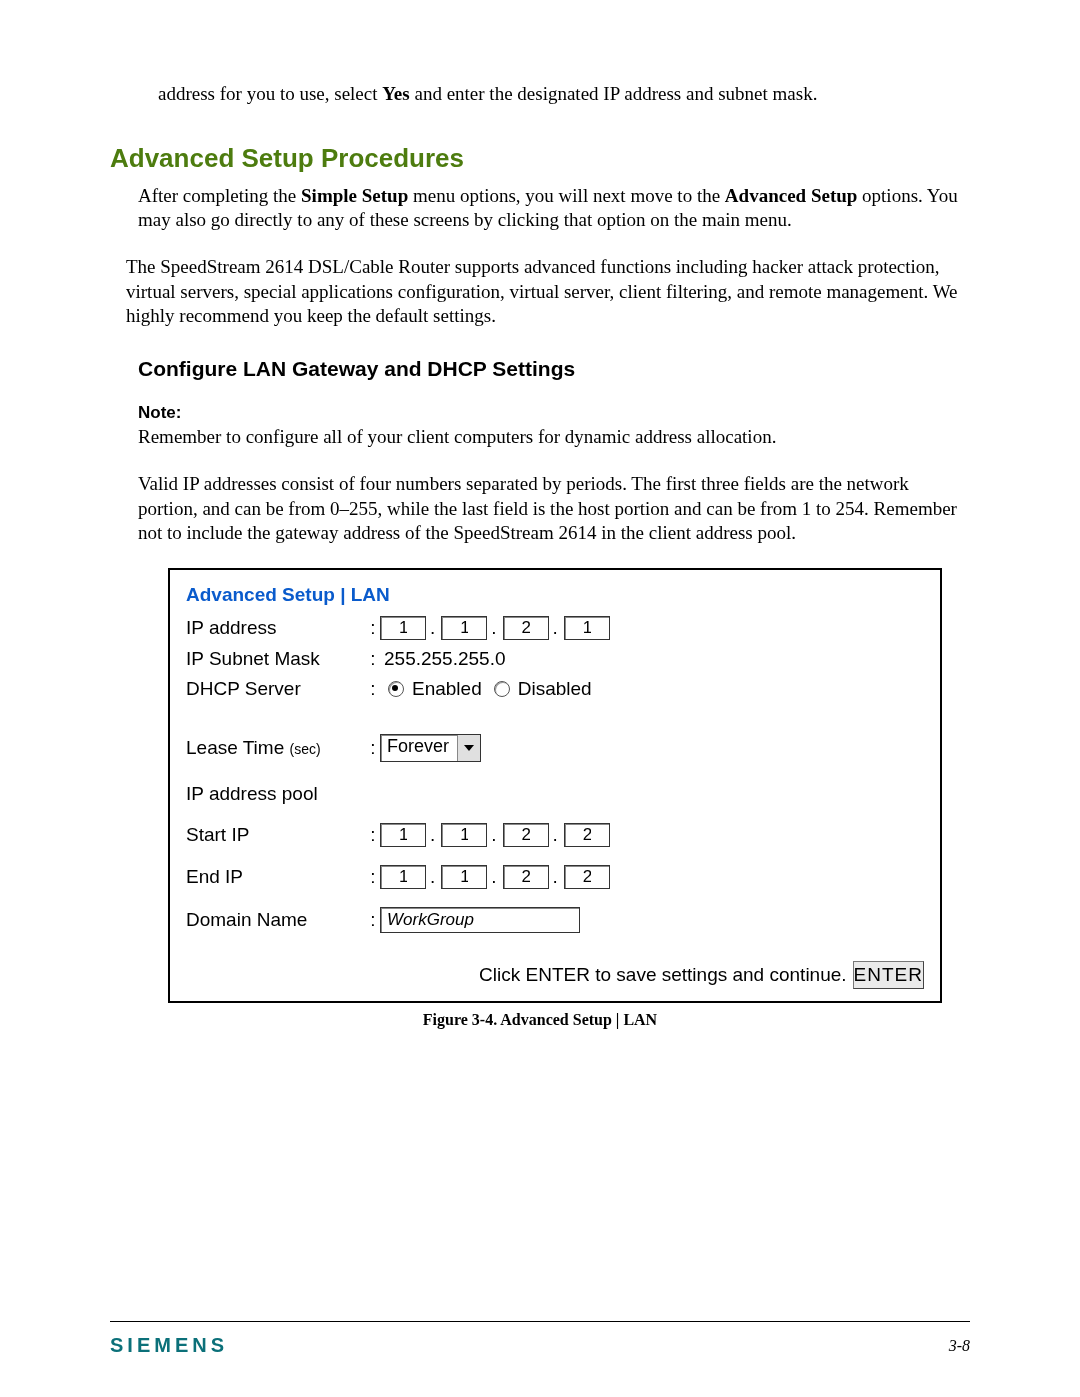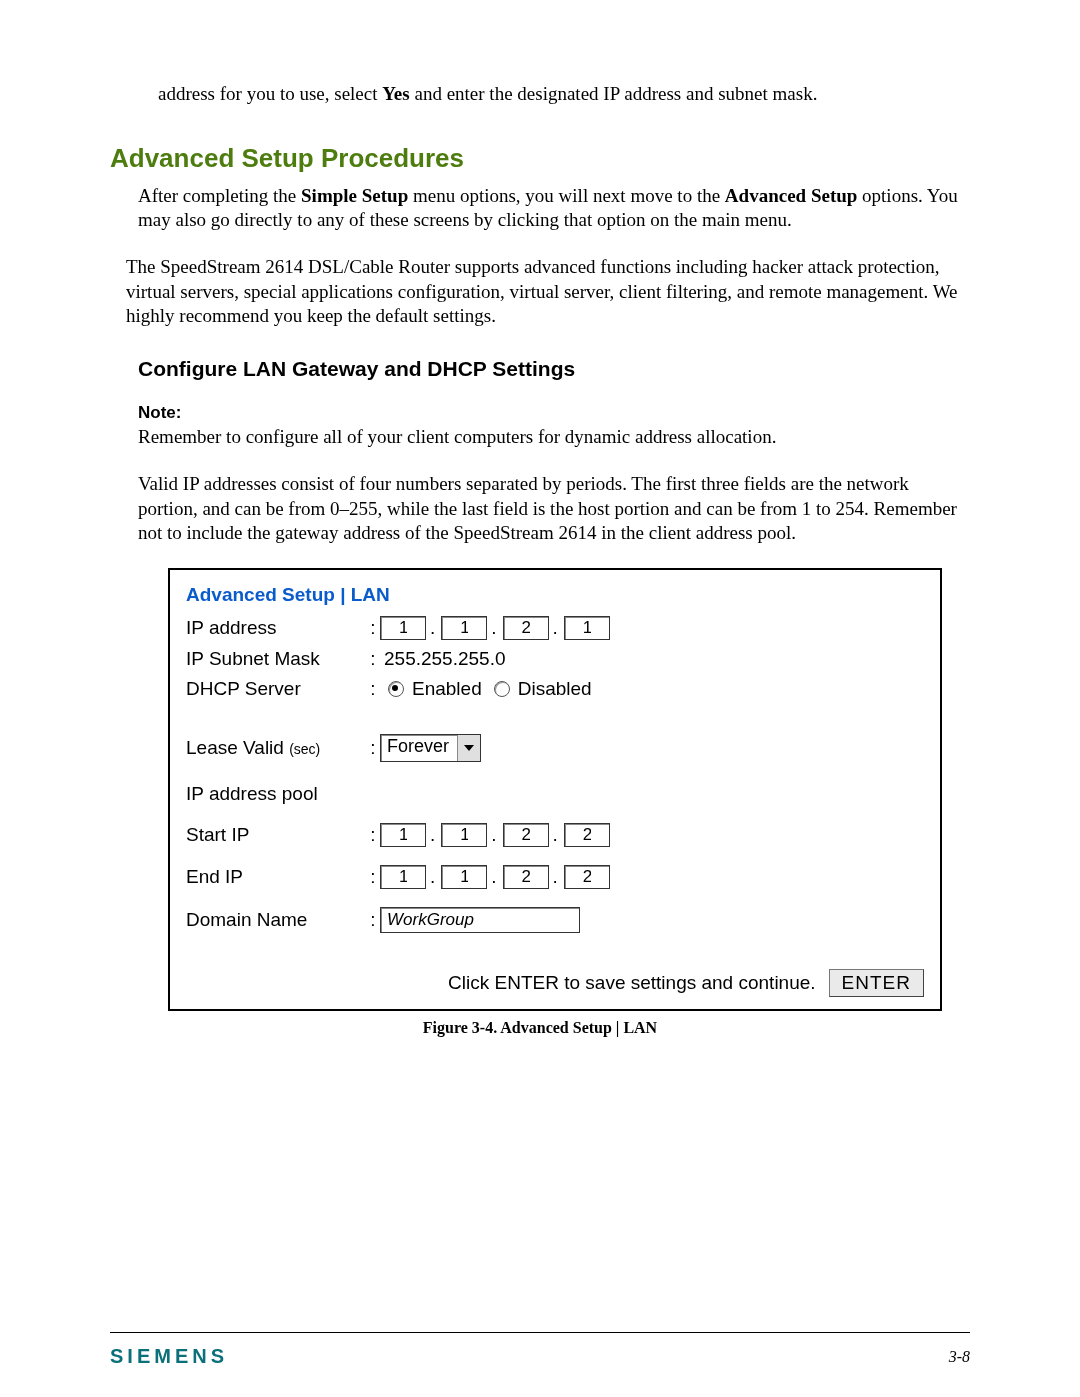--- a/index.html
+++ b/index.html
@@ -153,48 +153,48 @@
     font-size: 17px;
     padding: 0 6px;
     box-sizing: border-box;
     width: 200px;
     font-style: italic;
   }
   .ss-footer {
     display: flex;
     justify-content: flex-end;
     align-items: center;
-    gap: 13px;
-    margin-top: 36px;
+    gap: 6px;
+    margin-top: 28px;
     font-size: 19px;
   }
   .enter-btn {
     font-family: Arial, Helvetica, sans-serif;
     font-size: 19px;
-    padding: 2px 12px;
+    padding: 2px 0;
     background: #eaeaea;
     border: 1px solid #777;
     border-right-color: #444;
     border-bottom-color: #444;
     letter-spacing: 1px;
   }
 
   .figure-caption {
     font-family: "Times New Roman", Times, serif;
     font-size: 16px;
     font-weight: bold;
     text-align: center;
     margin: 8px 0 0 0;
   }
 
   .footer {
     position: absolute;
     left: 110px;
     right: 110px;
-    bottom: 29px;
+    bottom: 40px;
   }
   .footer-rule {
     border: none;
     border-top: 1px solid #000;
     margin: 0 0 12px 0;
   }
   .footer-row {
     display: flex;
     justify-content: space-between;
     align-items: center;
@@ -268,21 +268,21 @@
       <div class="ss-fields">
         <span class="radio checked"></span>
         <span>Enabled</span>
         <span class="radio"></span>
         <span>Disabled</span>
       </div>
     </div>
 
     <div class="ss-row tall" style="margin-top:34px;">
       <div class="ss-label">
-        <span>Lease Valid </span><span class="sub">(sec)</span>
+        <span>Lease Time </span><span class="sub">(sec)</span>
       </div>
       <div class="ss-colon">:</div>
       <div class="ss-fields">
         <div class="select">
           <div class="select-text">Forever</div>
           <div class="select-btn">
             <svg width="10" height="6" viewBox="0 0 10 6">
                 <polygon points="0,0 10,0 5,6" fill="#000"></polygon>
               </svg>
           </div>

